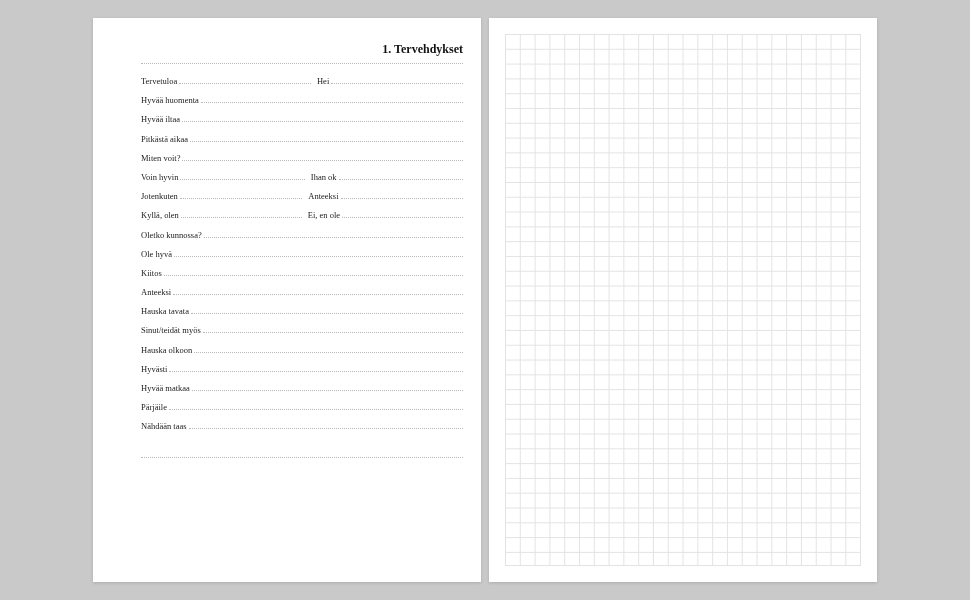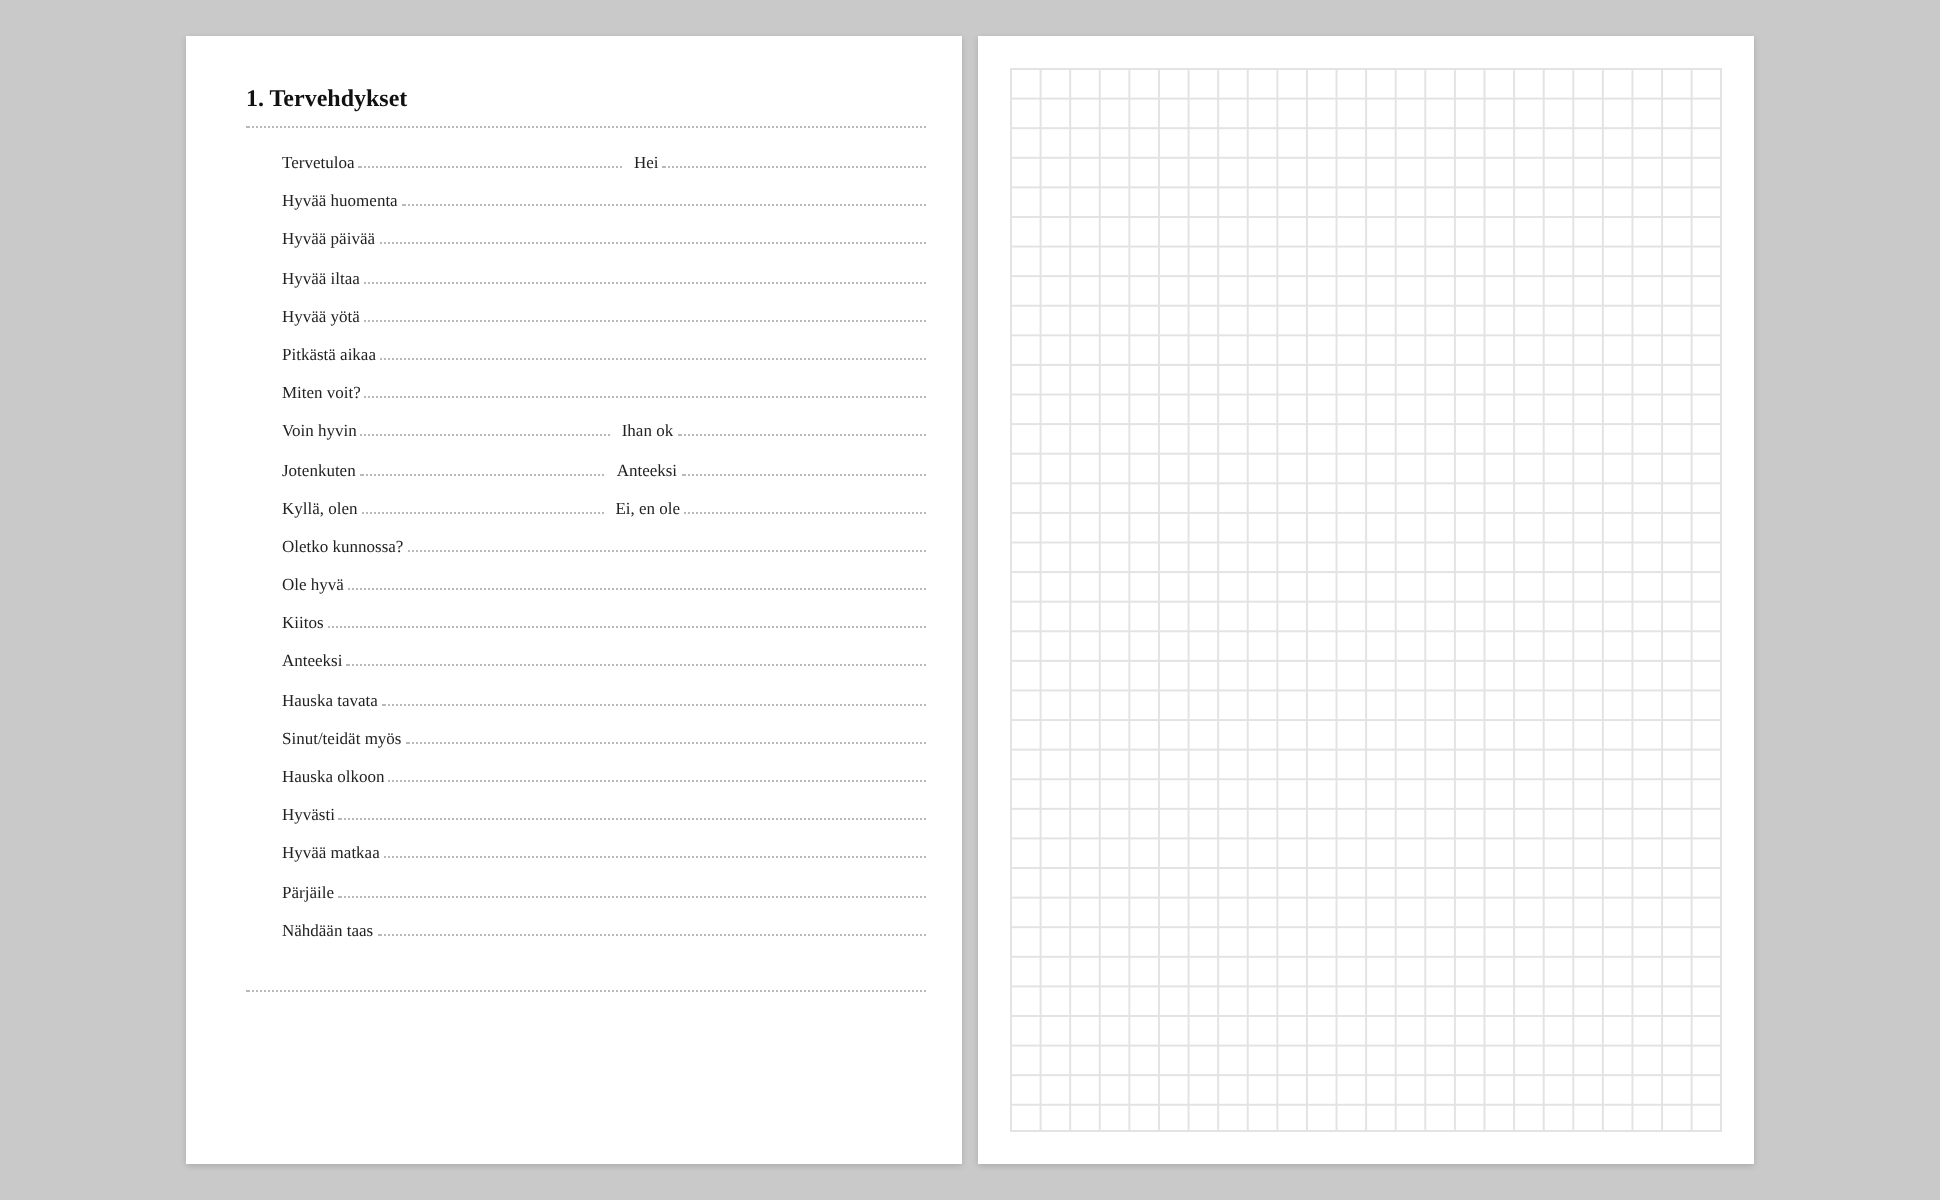--- a/index.html
+++ b/index.html
@@ -19,42 +19,42 @@
     gap: 8px;
   }
   .page {
     width: 388px;
     height: 564px;
     background: #ffffff;
     box-shadow: 0 1px 3px rgba(0,0,0,0.15);
     position: relative;
   }
   .page-left {
-    padding: 24px 18px 20px 30px;
+    padding: 24px 18px 20px 48px;
+    text-align: right;
   }
   .page-right {
     padding: 16px;
   }
   .heading {
     font-size: 12px;
     font-weight: bold;
     color: #111;
     margin-bottom: 10px;
   }
   .title-rule {
     border-bottom: 1px dotted #b8b8b8;
     height: 1px;
     margin-bottom: 10px;
     margin-top: -4px;
   }
   .rows {
     display: flex;
     flex-direction: column;
     gap: 0;
-    margin-left: 18px;
   }
   .row {
     display: flex;
     align-items: baseline;
     height: 19.2px;
     font-size: 8.5px;
     color: #222;
   }
   .term {
     white-space: nowrap;
@@ -103,29 +103,21 @@
           <span class="term">Tervetuloa</span>
           <span class="fill"></span>
           <span class="term2">Hei</span>
           <span class="fill"></span>
         </div>
         <div class="row">
           <span class="term">Hyvää huomenta</span>
           <span class="fill"></span>
         </div>
         <div class="row">
-          <span class="term">Hyvää päivää</span>
-          <span class="fill"></span>
-        </div>
-        <div class="row">
           <span class="term">Hyvää iltaa</span>
-          <span class="fill"></span>
-        </div>
-        <div class="row">
-          <span class="term">Hyvää yötä</span>
           <span class="fill"></span>
         </div>
         <div class="row">
           <span class="term">Pitkästä aikaa</span>
           <span class="fill"></span>
         </div>
         <div class="row">
           <span class="term">Miten voit?</span>
           <span class="fill"></span>
         </div>

